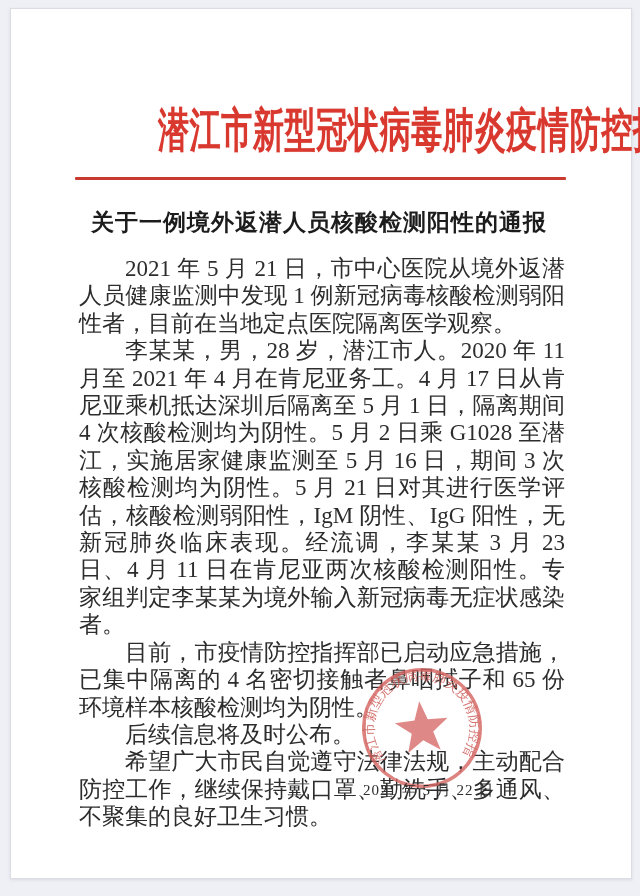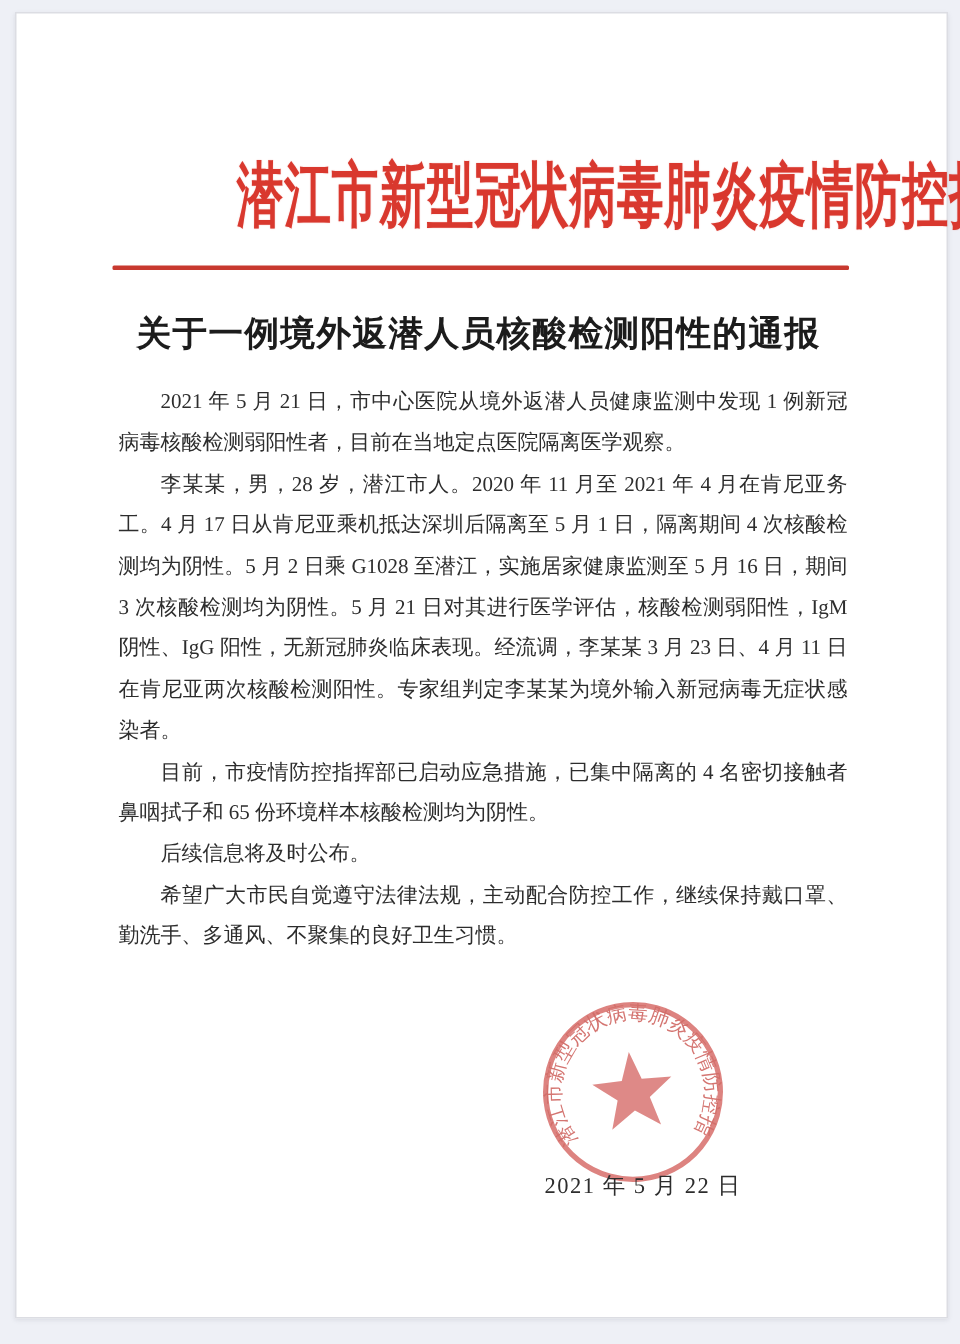--- a/index.html
+++ b/index.html
@@ -39,21 +39,21 @@
 
   .doc-title {
     position: absolute; top: 198px; left: 0; right: 4px;
     text-align: center;
     font-size: 23px; font-weight: bold; color: #1c1c1c;
     letter-spacing: 1px;
   }
 
   .doc-body {
     position: absolute; top: 246px; left: 68px; right: 66px;
-    font-size: 14px; line-height: 27.4px;
+    font-size: 23px; line-height: 27.4px;
     color: #2d2d2d;
     text-align: justify;
   }
   .doc-body p { text-indent: 2em; margin: 0; }
 
   .seal {
     position: absolute; left: 344px; top: 652px;
     width: 134px; height: 134px;
     transform: rotate(-6deg);
     opacity: 0.88;

